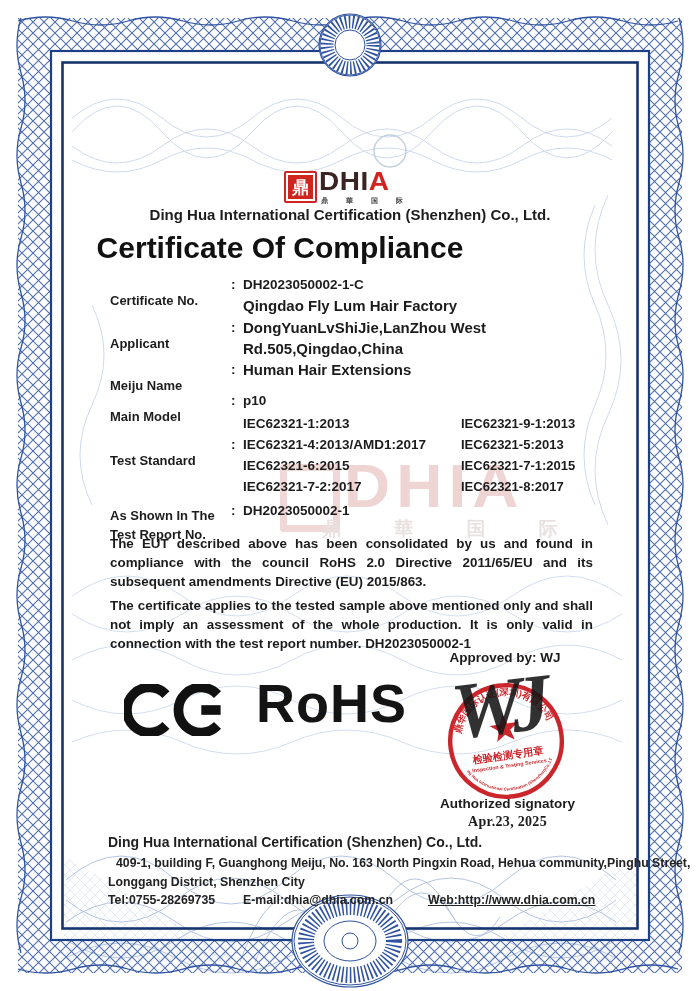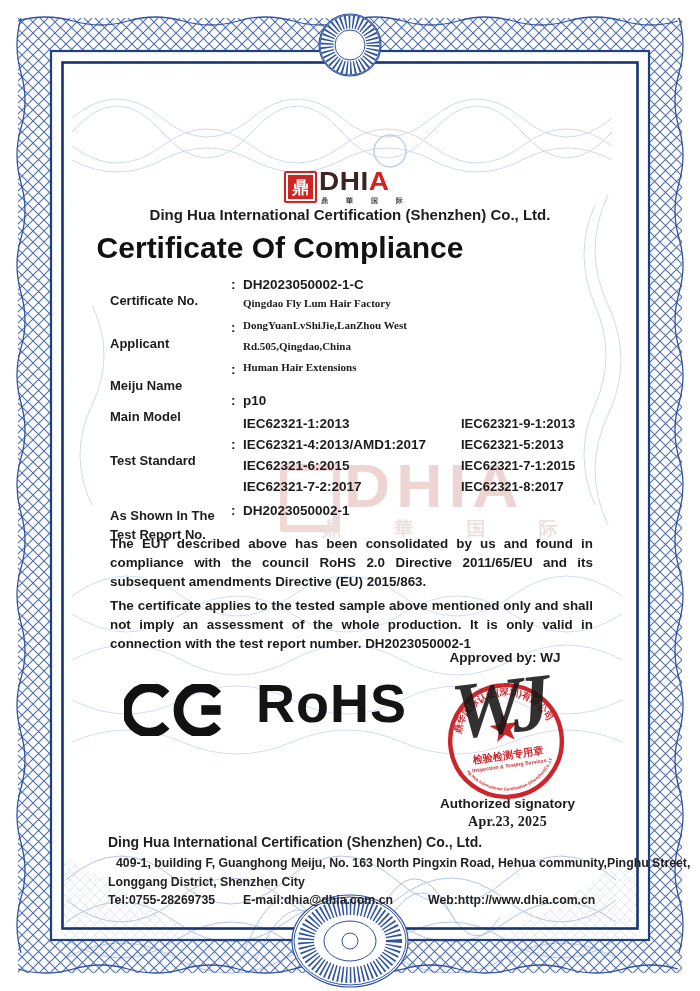--- a/index.html
+++ b/index.html
@@ -21,38 +21,38 @@
   .seal-glyph{color:#ffffff;font-size:17px;font-weight:700;line-height:1;}
   .brand{position:absolute;left:319px;top:169px;font-size:28px;font-weight:900;letter-spacing:.5px;color:#3b2424;line-height:28px;transform:scaleY(.92);transform-origin:top left;white-space:nowrap;}
   .brand .accent{color:#cf2420;}
   .brand-sub{position:absolute;left:321px;top:196px;font-size:7px;font-weight:700;letter-spacing:8px;color:#4a4a4a;white-space:nowrap;}
   .company-line{position:absolute;left:0;top:206px;width:700px;text-align:center;font-size:15px;font-weight:700;color:#1d1d1d;}
   .title{position:absolute;left:0;top:231px;width:560px;text-align:center;font-size:30px;font-weight:800;color:#111;}
   
   .flabel{position:absolute;left:110px;font-size:13px;font-weight:700;color:#1c1c1c;white-space:nowrap;margin-top:16px;}
   .fcolon{position:absolute;left:231px;font-size:13.5px;font-weight:700;color:#1c1c1c;}
   .fvalue{position:absolute;left:243px;font-size:13.5px;font-weight:700;color:#1c1c1c;white-space:nowrap;}
-  .fvalue.serif{font-family:Liberation Serif, serif;font-size:11px;font-weight:600;text-align:right;}
+  .fvalue.serif{font-family:Liberation Sans, sans-serif;font-size:15px;font-weight:600;text-align:right;}
   .fright{position:absolute;left:461px;font-size:13px;font-weight:700;color:#1c1c1c;white-space:nowrap;}
   
   .para{position:absolute;left:110px;width:483px;font-size:13.4px;font-weight:700;line-height:19px;text-align:justify;color:#1c1c1c;}
   .approved{position:absolute;left:400px;top:650px;width:210px;text-align:center;font-size:13.5px;font-weight:700;color:#1c1c1c;}
   
   .rohs{position:absolute;left:256px;top:672px;font-size:54px;font-weight:800;letter-spacing:1px;color:#141414;}
   
   .signature{position:absolute;left:452px;top:662px;z-index:4;font-family:"Liberation Serif",serif;font-style:italic;font-weight:700;font-size:80px;letter-spacing:-12px;color:#151515;opacity:.88;transform:rotate(-7deg);}
   .auth{position:absolute;left:405px;top:796px;width:205px;text-align:center;font-size:13.5px;font-weight:700;color:#1c1c1c;}
   .auth .date{font-size:14px;margin-top:3px;letter-spacing:.3px;font-family:Liberation Serif, serif;}
   
   .f-company{position:absolute;left:108px;top:834px;font-size:14px;font-weight:700;color:#1f1f1f;}
   .f-addr1{position:absolute;left:116px;top:856px;font-size:12.3px;font-weight:700;color:#222;white-space:nowrap;}
   .f-addr2{position:absolute;left:108px;top:875px;font-size:12.3px;font-weight:700;color:#222;}
   .f-tel{position:absolute;left:108px;top:893px;font-size:12.3px;font-weight:700;color:#222;}
   .f-email{position:absolute;left:243px;top:893px;font-size:12.3px;font-weight:700;color:#222;}
-  .f-web{position:absolute;left:428px;top:893px;font-size:12.3px;font-weight:700;color:#222;}
+  .f-web{position:absolute;left:428px;top:893px;font-size:12.3px;font-weight:700;color:#222;text-decoration:underline;}
 </style>
 </head>
 <body>
 
 <div class="page">
 
   <svg class="decor" width="700" height="991" viewBox="0 0 700 991" aria-hidden="true">
     <defs>
       <pattern id="meshB" width="11" height="11" patternUnits="userSpaceOnUse">
         <path d="M0 0 L11 11 M11 0 L0 11" stroke="#3c5fa5" stroke-width="1.1" fill="none"></path>

